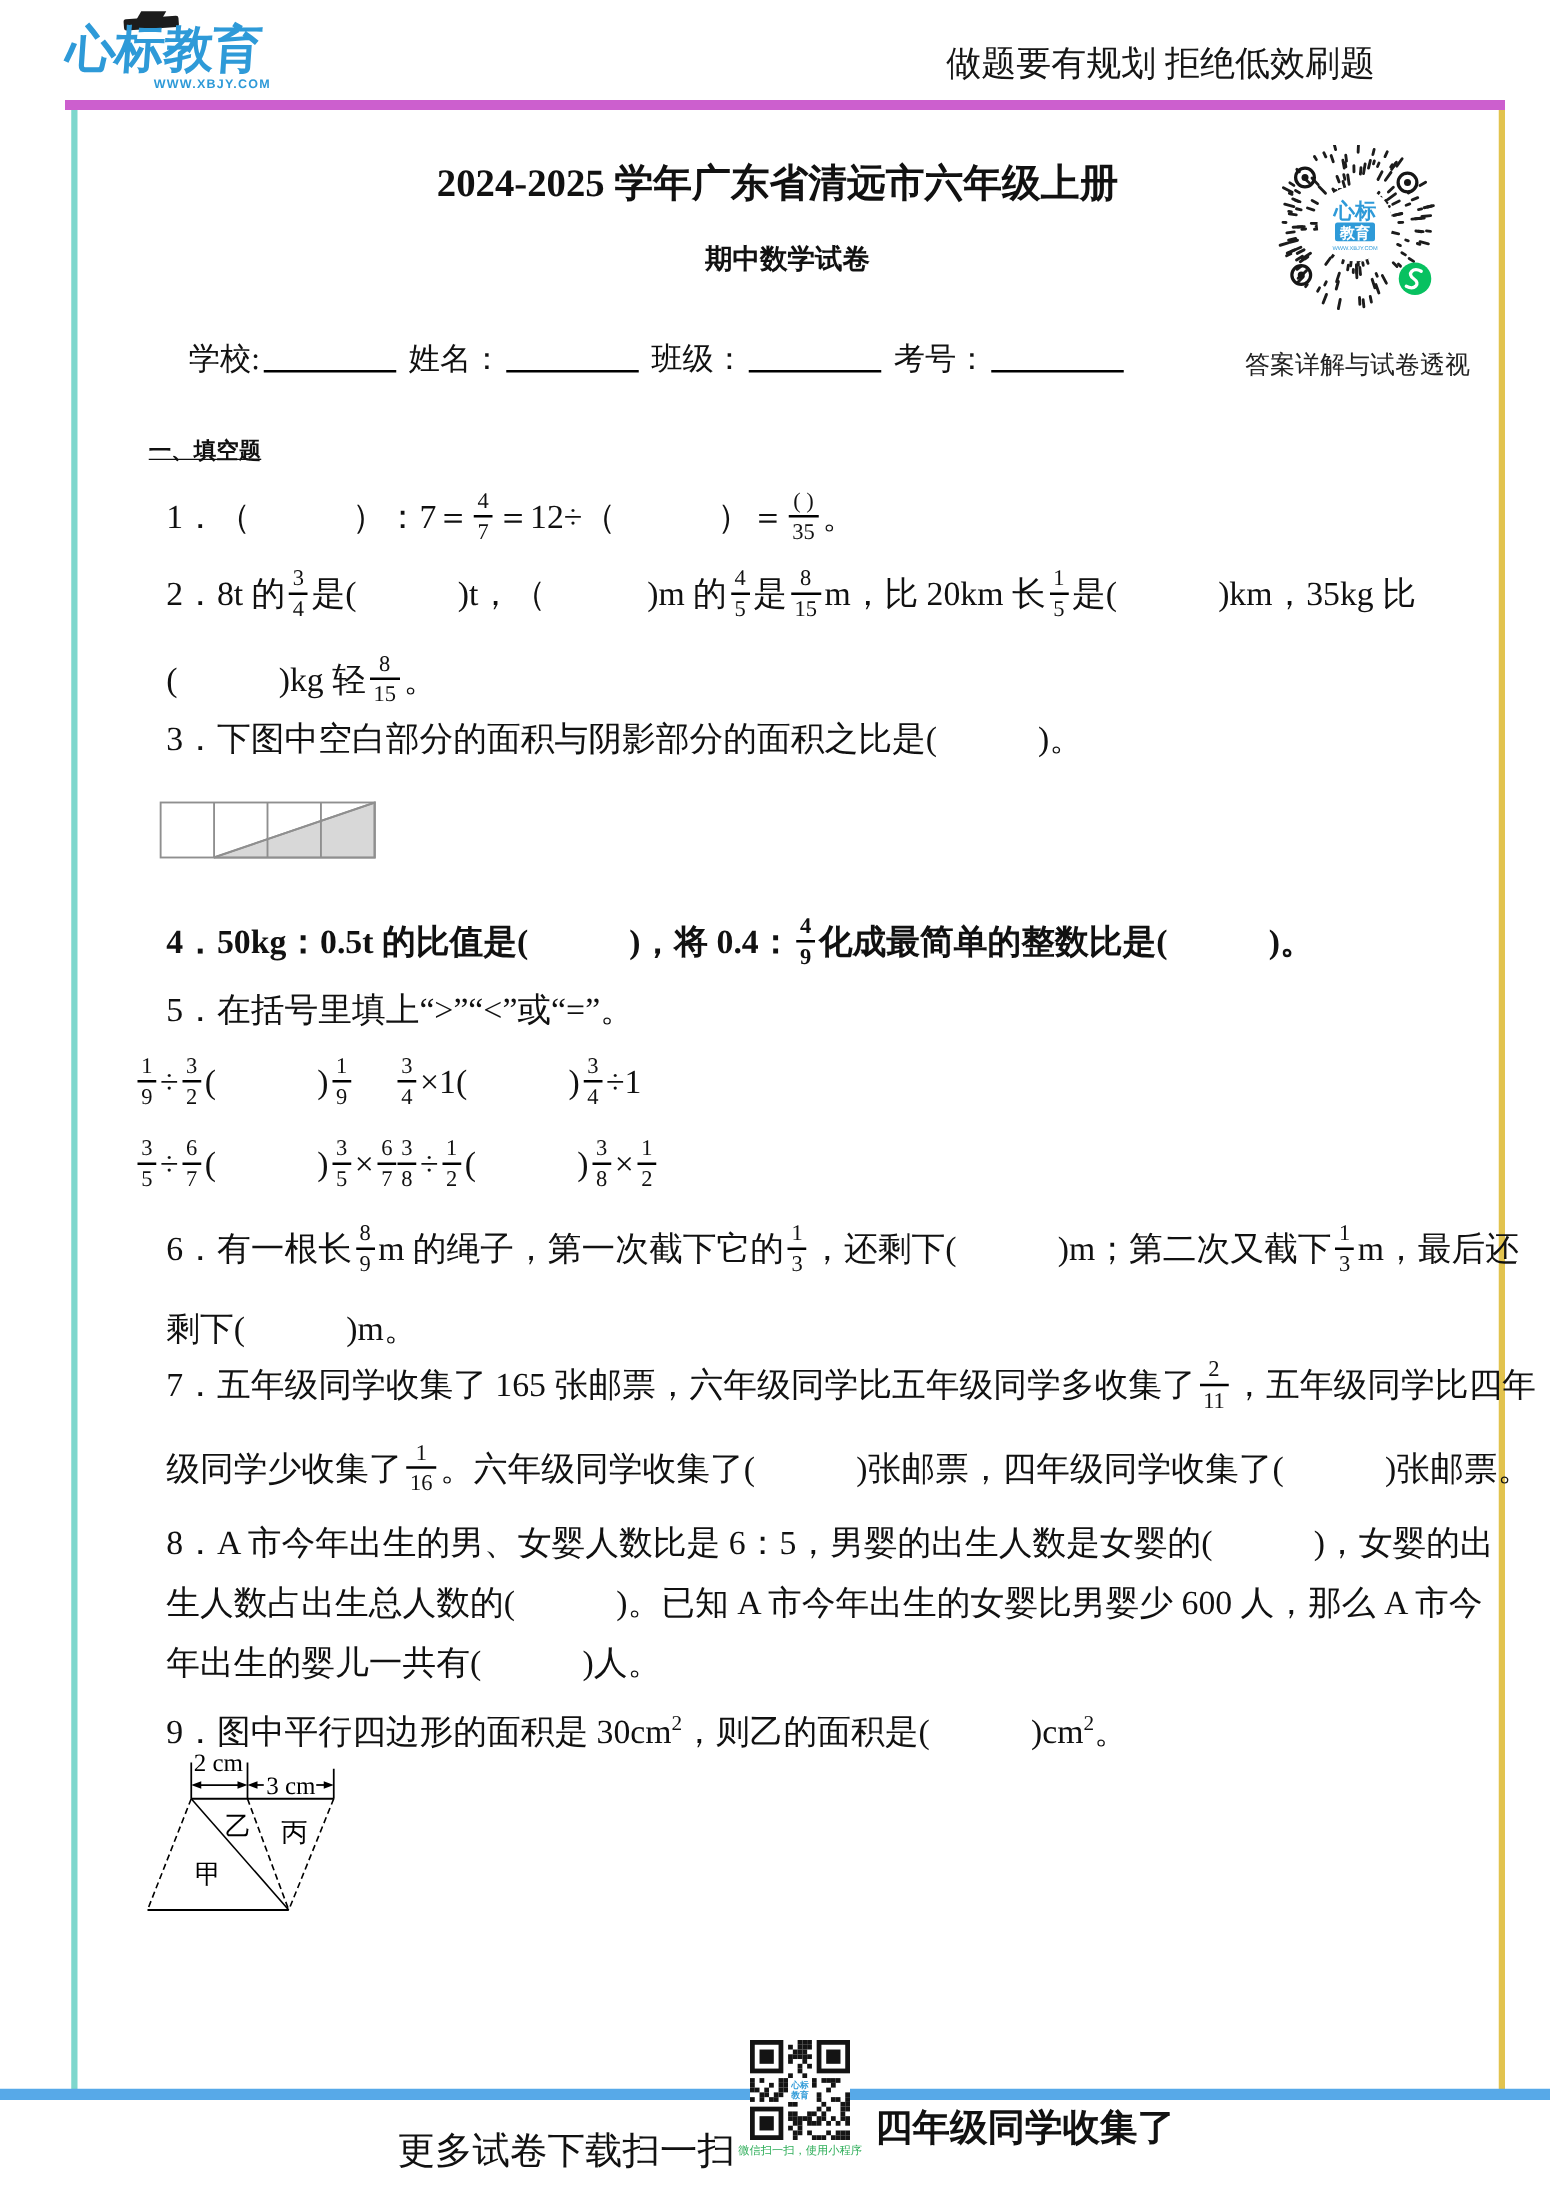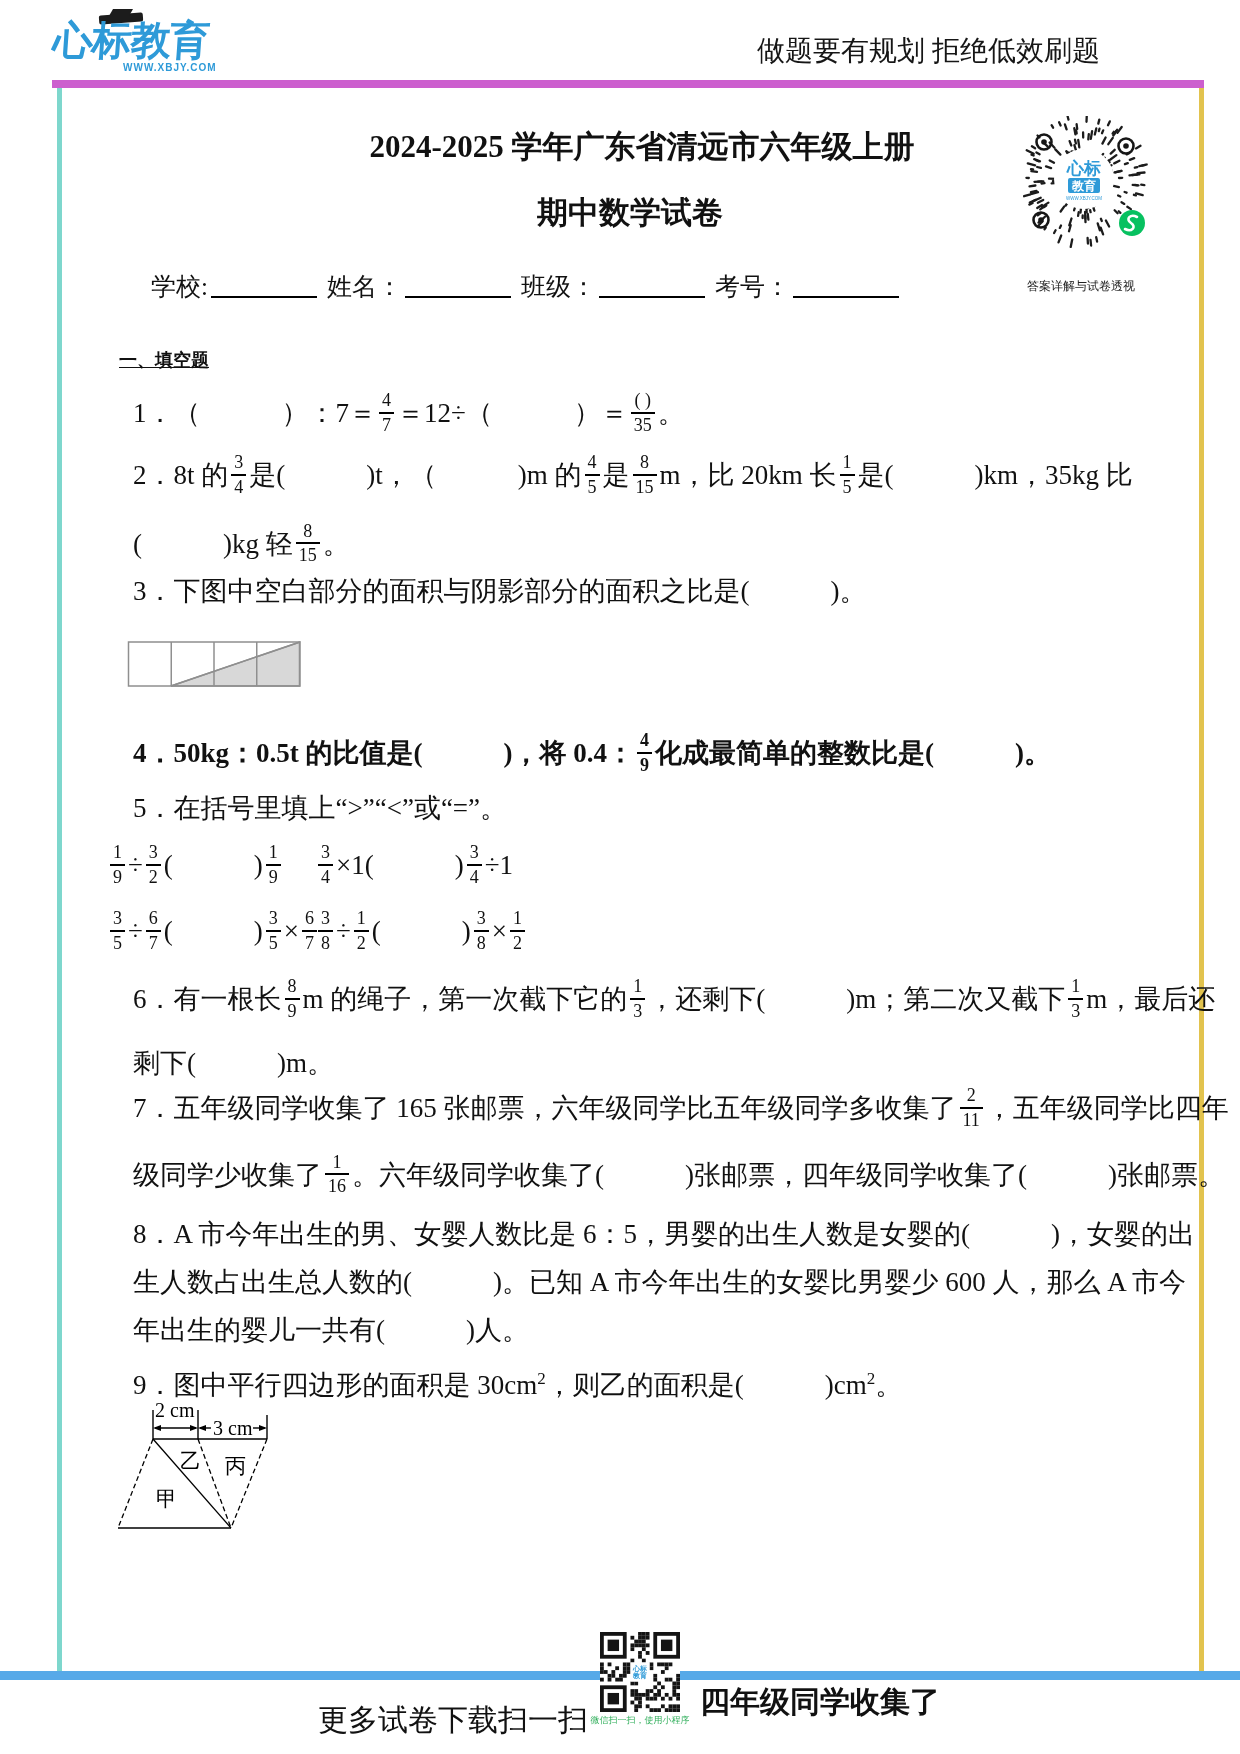--- a/index.html
+++ b/index.html
@@ -16,33 +16,33 @@
              transform:skewX(-30deg);}
   .logo-url{position:absolute;left:70px;top:42px;font-family:"Liberation Sans", sans-serif;
             font-weight:bold;font-size:10px;color:#2e9ad8;letter-spacing:1px;}
   .tagline{position:absolute;top:32px;right:140px;font-size:28px;color:#161616;white-space:nowrap;}
 
   .bar-magenta{position:absolute;left:52px;top:80px;width:1152px;height:8px;background:#cc5fce;}
   .border-left{position:absolute;left:57px;top:88px;width:5px;height:1584px;background:#7ed7cd;}
   .border-right{position:absolute;left:1199px;top:88px;width:5px;height:1584px;background:#e2c34e;}
 
   
-  .title1{position:absolute;left:142px;top:126px;width:1000px;text-align:center;
+  .title1{position:absolute;left:122px;top:126px;width:1000px;text-align:center;
           font-size:31px;font-weight:bold;white-space:nowrap;}
   .title2{position:absolute;left:130px;top:192px;width:1000px;text-align:center;
-          font-size:31px;font-weight:bold;}
+          font-size:22px;font-weight:bold;}
   .info-row{position:absolute;left:150px;top:250px;width:760px;display:flex;
             justify-content:center;font-size:25px;white-space:nowrap;margin-top:20px;}
   .uline{display:inline-block;width:106px;height:1.05em;border-bottom:2px solid #000;
          margin:0 10px 0 3px;}
 
   
   .qr-top{position:absolute;left:1018px;top:116px;width:135px;height:135px;}
-  .qr-top-caption{position:absolute;left:996px;top:278px;width:170px;text-align:center;
-                  font-size:12px;color:#222;white-space:nowrap;}
+  .qr-top-caption{position:absolute;left:996px;top:278px;width:170px;text-align:right;
+                  font-size:20px;color:#222;white-space:nowrap;}
 
   
   .section-title{position:absolute;left:119px;top:348px;font-size:18px;font-weight:bold;text-decoration:underline;}
   .q{position:absolute;left:107px;width:1030px;font-size:27px;}
   .q .line{line-height:46px;white-space:nowrap;margin-left:26px;}
   .q1{top:390px;} .q2{top:452px;} .q3{top:568px;} .q4{top:730px;font-weight:bold;} .q5{top:785px;}
   .q6{top:976px;} .q7{top:1085px;} .q8{top:1210px;} .q9{top:1356px;}
   .q2 .line + .line{margin-top:21px;}
   .q6 .line + .line{margin-top:16px;}
   .q7 .line + .line{margin-top:19px;}

